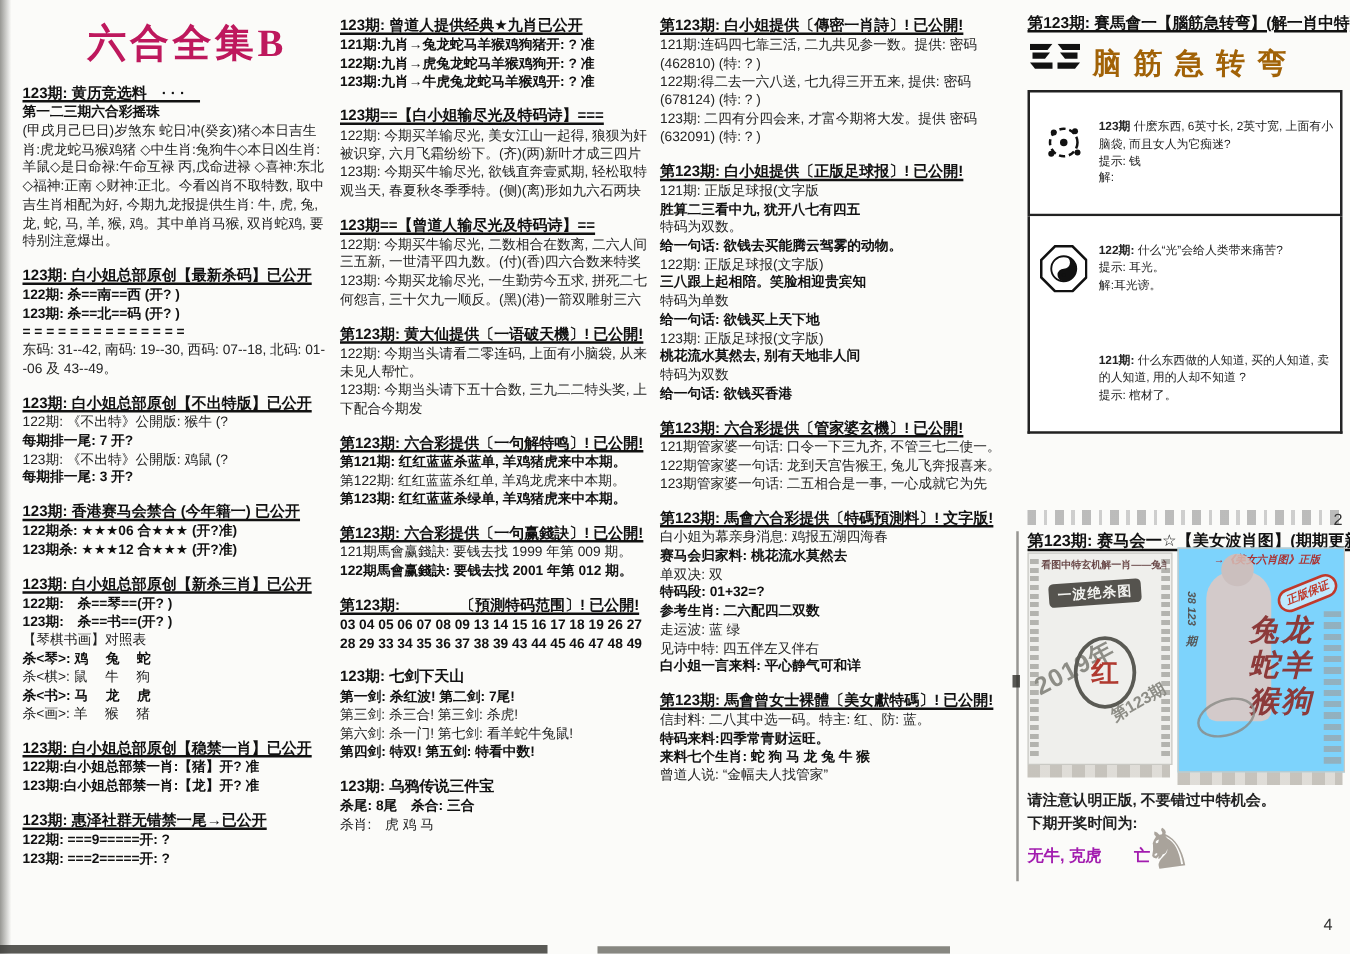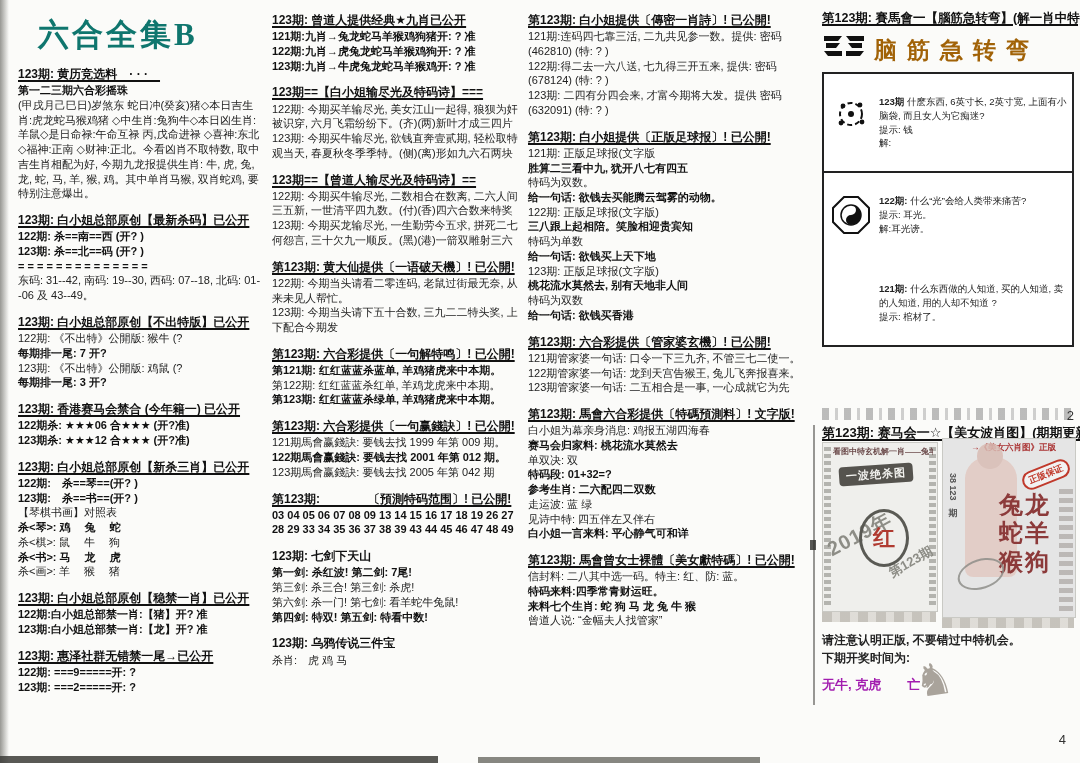--- a/index.html
+++ b/index.html
@@ -9,22 +9,22 @@
     font-family:"Liberation Sans","DejaVu Sans",sans-serif;
     color:#1a1a1a;
   }
   .col{position:absolute;top:12px;}
   #col1{left:18px;width:244px;}
   #col2{left:272px;width:248px;}
   #col3{left:528px;width:286px;}
   #sidebar{position:absolute;left:822px;top:10px;width:252px;height:745px;}
 
   .doc-title{
-    font-size:31px;font-weight:bold;letter-spacing:3px;margin:2px 0 10px 20px;
-    font-family:"Liberation Serif","DejaVu Serif",serif;color:#0f766e;
+    font-size:31px;font-weight:bold;letter-spacing:3px;margin:2px 0 10px 52px;
+    font-family:"Liberation Serif","DejaVu Serif",serif;color:#be185d;
   }
   .section{margin-bottom:11px;}
   .sec-heading{
     font-weight:bold;font-size:12px;line-height:1.35;color:#111;
     text-decoration:underline;text-decoration-thickness:1.5px;text-underline-offset:2px;
     margin-bottom:1px;
   }
   .sec-heading.plain{text-decoration:none;}
   .line{font-size:11px;line-height:1.34;color:#222;}
   .line.b{font-weight:bold;color:#111;}
@@ -50,21 +50,21 @@
     opacity:.55;}
   .corner-num{position:absolute;font-size:13px;color:#333;}
 
   .beauty-header{
     position:absolute;left:0;font-weight:bold;font-size:13px;color:#111;white-space:nowrap;
     text-decoration:underline;text-decoration-thickness:1.5px;text-underline-offset:2px;
   }
 
   .poster{position:absolute;background:#efefec;border:1px solid #c9c9c4;overflow:hidden;}
   #poster-left{left:0;top:432px;width:114px;height:168px;}
-  #poster-right{left:120px;top:428px;width:132px;height:178px;background:#e5e5e5;}
+  #poster-right{left:120px;top:428px;width:132px;height:178px;background:#7dd3fc;font-style:italic;}
   .p-stripe{position:absolute;background:repeating-linear-gradient(180deg,#9a9a94 0 4px,transparent 4px 7px);width:7px;top:4px;bottom:4px;opacity:.7;}
   .p-toplabel{position:absolute;top:3px;left:10px;right:4px;font-size:8px;font-weight:bold;color:#6b4a4a;white-space:nowrap;overflow:hidden;}
   .p-banner{position:absolute;top:22px;left:16px;background:#55534e;color:#f2f2ef;font-size:11px;font-weight:bold;
     padding:2px 7px;border-radius:4px;transform:rotate(-4deg);letter-spacing:1px;}
   .p-year{position:absolute;top:78px;left:2px;font-size:20px;font-weight:bold;color:#8d8d86;transform:rotate(-28deg);letter-spacing:1px;}
   .p-circle{position:absolute;top:66px;left:36px;width:44px;height:52px;border:3px solid #5a5a54;border-radius:50%;
     display:flex;align-items:center;justify-content:center;font-size:22px;font-weight:bold;color:#b03a30;}
   .p-issue{position:absolute;top:110px;right:2px;font-size:13px;font-weight:bold;color:#8d8d86;transform:rotate(-30deg);}
 
   .pr-header{position:absolute;top:3px;left:28px;right:2px;font-size:8.5px;font-weight:bold;color:#a33;white-space:nowrap;overflow:hidden;}
@@ -160,48 +160,48 @@
         <div class="line">122期: 今期买羊输尽光, 美女江山一起得, 狼狈为奸被识穿, 六月飞霜纷纷下。(齐)(两)新叶才成三四片</div>
         <div class="line">123期: 今期买牛输尽光, 欲钱直奔壹贰期, 轻松取特观当天, 春夏秋冬季季特。(侧)(离)形如九六石两块</div>
       </div>
       <div class="section">
         <div class="sec-heading">123期==【曾道人输尽光及特码诗】==</div>
         <div class="line">122期: 今期买牛输尽光, 二数相合在数离, 二六人间三五新, 一世清平四九数。(付)(香)四六合数来特奖</div>
         <div class="line">123期: 今期买龙输尽光, 一生勤劳今五求, 拼死二七何怨言, 三十欠九一顺反。(黑)(港)一箭双雕射三六</div>
       </div>
       <div class="section">
         <div class="sec-heading">第123期: 黄大仙提供〔一语破天機〕! 已公開!</div>
-        <div class="line">122期: 今期当头请看二零连码, 老鼠过街最无奈, 从来未见人帮忙。</div>
+        <div class="line">122期: 今期当头请看二零连码, 上面有小脑袋, 从来未见人帮忙。</div>
         <div class="line">123期: 今期当头请下五十合数, 三九二二特头奖, 上下配合今期发</div>
       </div>
       <div class="section">
         <div class="sec-heading">第123期: 六合彩提供〔一句解特鸣〕! 已公開!</div>
         <div class="line b">第121期: 红红蓝蓝杀蓝单, 羊鸡猪虎来中本期。</div>
         <div class="line">第122期: 红红蓝蓝杀红单, 羊鸡龙虎来中本期。</div>
         <div class="line b">第123期: 红红蓝蓝杀绿单, 羊鸡猪虎来中本期。</div>
       </div>
       <div class="section">
         <div class="sec-heading">第123期: 六合彩提供〔一句赢錢訣〕! 已公開!</div>
         <div class="line">121期馬會赢錢訣: 要钱去找 1999 年第 009 期。</div>
         <div class="line b">122期馬會赢錢訣: 要钱去找 2001 年第 012 期。</div>
-        <div class="line">123期馬會赢錢訣: 要钱去找 2005 年第 042 期</div>
       </div>
       <div class="section">
         <div class="sec-heading">第123期:　　　　〔預測特码范围〕! 已公開!</div>
         <div class="line b">03 04 05 06 07 08 09 13 14 15 16 17 18 19 26 27 28 29 33 34 35 36 37 38 39 43 44 45 46 47 48 49</div>
       </div>
       <div class="section">
         <div class="sec-heading plain">123期: 七剑下天山</div>
         <div class="line b">第一剑: 杀红波! 第二剑: 7尾!</div>
         <div class="line">第三剑: 杀三合! 第三剑: 杀虎!</div>
         <div class="line">第六剑: 杀一门! 第七剑: 看羊蛇牛兔鼠!</div>
         <div class="line b">第四剑: 特双! 第五剑: 特看中数!</div>
       </div>
       <div class="section">
         <div class="sec-heading plain">123期: 乌鸦传说三件宝</div>
+        <div class="line b">杀尾: 8尾　杀合: 三合</div>
         <div class="line">杀肖:　虎 鸡 马</div>
       </div>
     </div>
 </div>
 
 <div class="col" id="col3">
   <div class="sections">
       <div class="section">
         <div class="sec-heading">第123期: 白小姐提供〔傳密一肖詩〕! 已公開!</div>
         <div class="line">121期:连码四七靠三活, 二九共见参一数。提供: 密码 (462810) (特: ? )</div>

